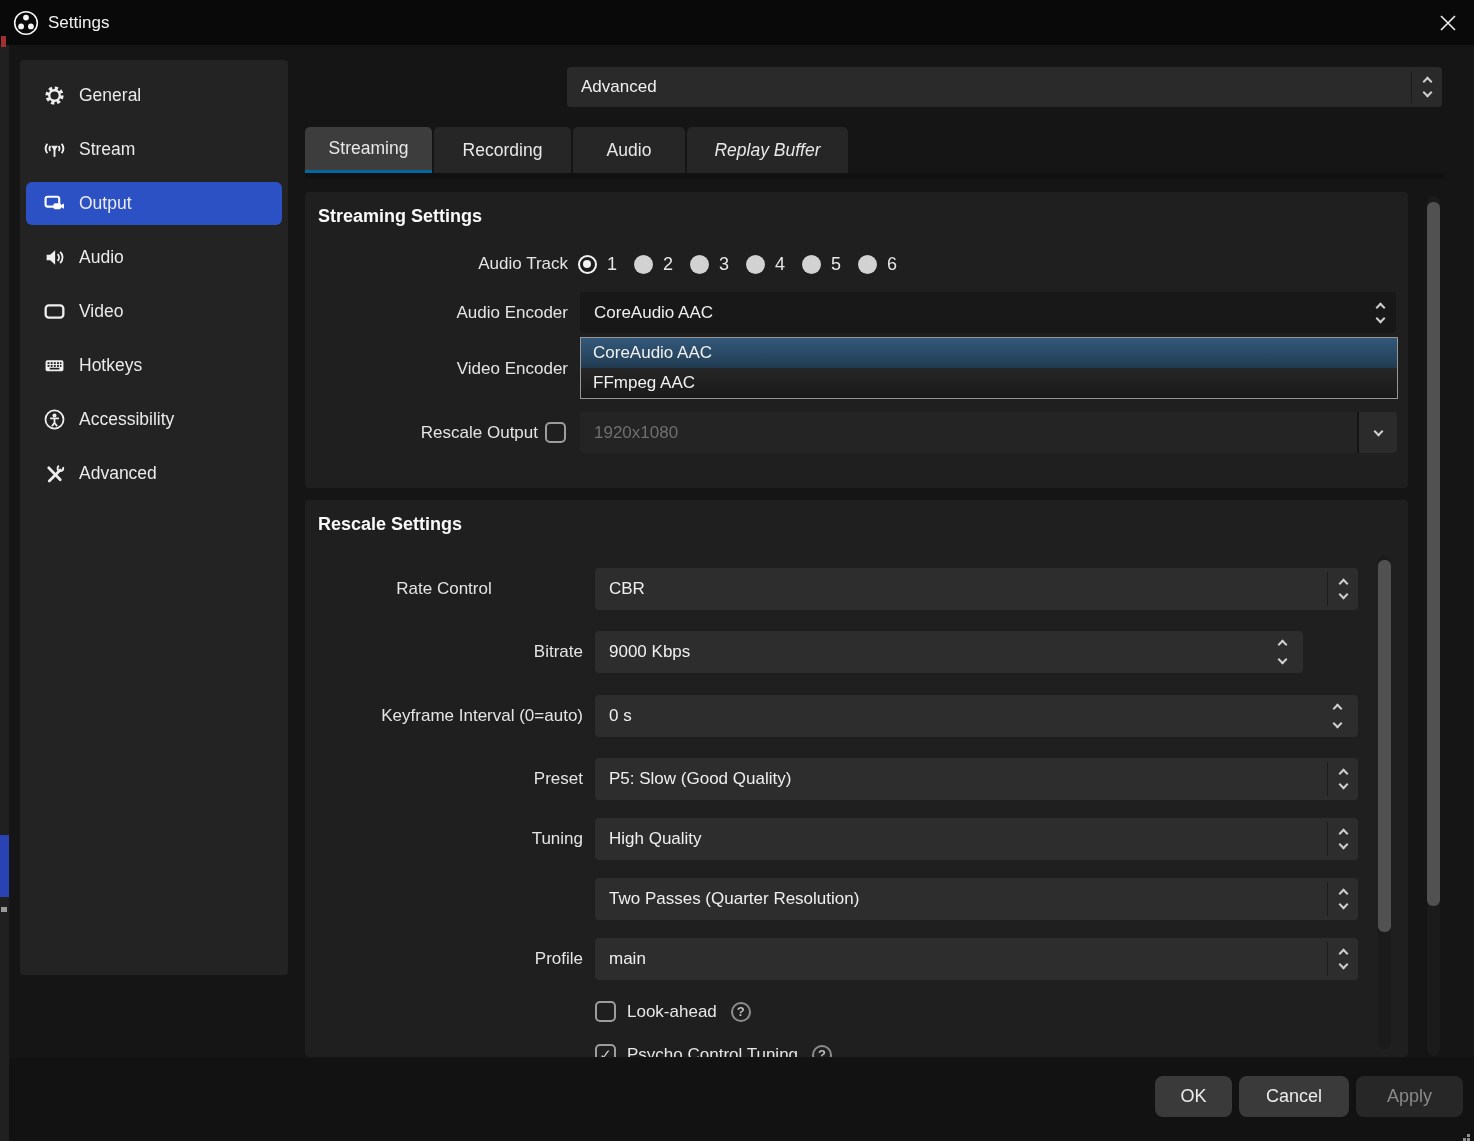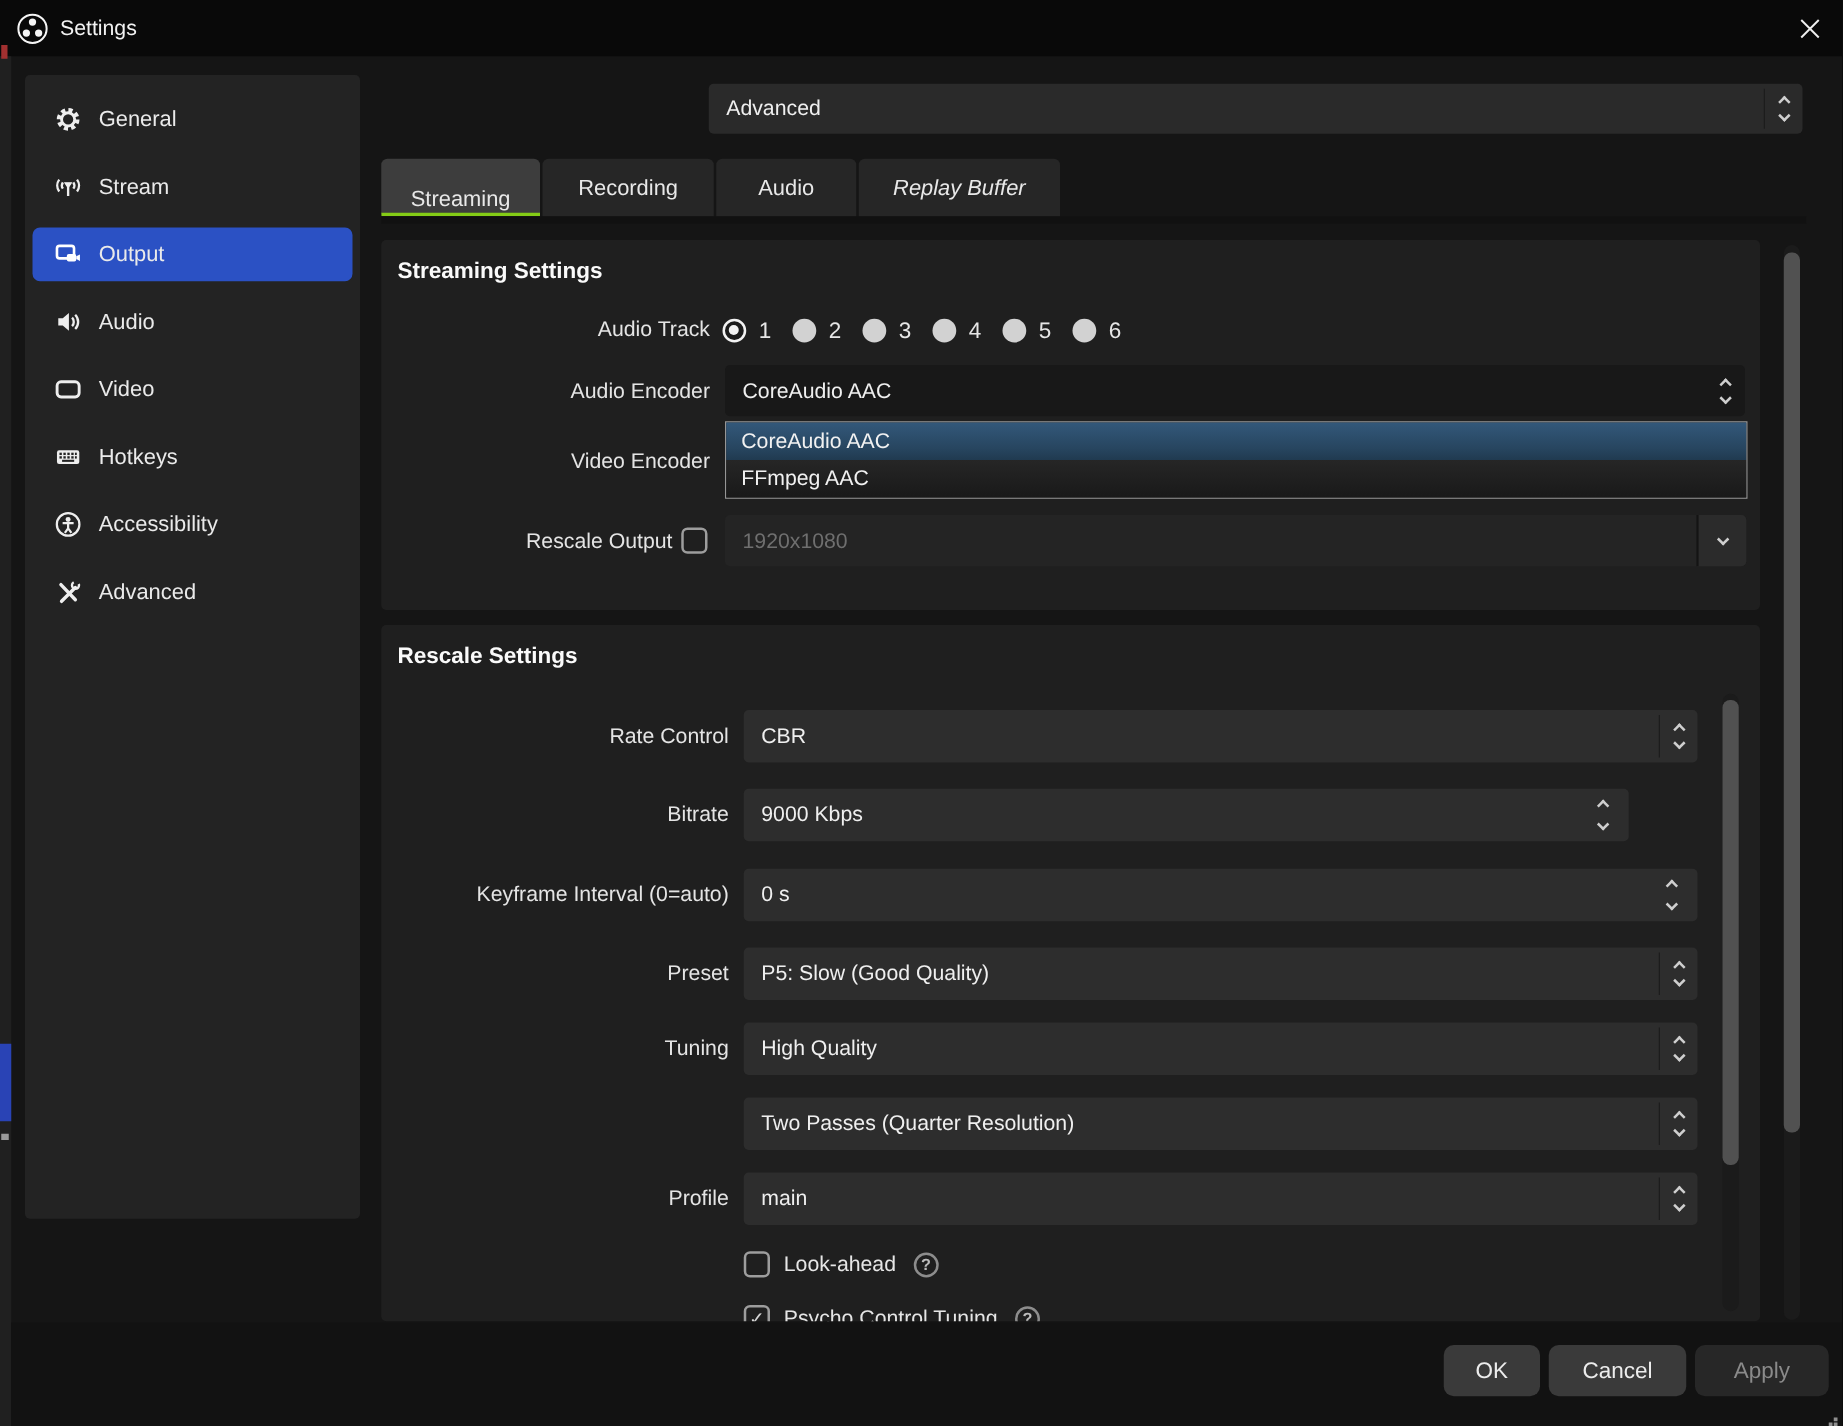--- a/index.html
+++ b/index.html
@@ -51,21 +51,21 @@
   .cb { width:21px; height:21px; border:2px solid #9d9d9d; border-radius:5px; background:transparent;
         display:flex; align-items:center; justify-content:center; color:#d4d4d4; font-size:15px; flex:0 0 auto; }
   .cb.checked::after { content:"\2713"; }
   .help { width:20px; height:20px; border:2px solid #8d8d8d; border-radius:50%; color:#bcbcbc; font-size:13px;
           font-weight:bold; display:inline-flex; align-items:center; justify-content:center; margin-left:3px; flex:0 0 auto; }
   .help::after { content:"?"; }
 
   
   .tab { position:absolute; top:127px; height:46px; background:#262626; border-radius:5px 5px 0 0;
          display:flex; align-items:center; justify-content:center; font-size:17.5px; color:#e8e8e8; }
-  .tab.active { background:#3d3d3d; border-bottom:3px solid #84cc16;align-items:flex-end; }
+  .tab.active { background:#3d3d3d; border-bottom:3px solid #0369a1; }
   .tab-shadow { position:absolute; left:305px; top:173px; width:1140px; height:6px; background:#0e0e0e; opacity:.55; }
 
   
   .panel { position:absolute; left:305px; width:1103px; background:#1f1f1f; border-radius:4px; overflow:hidden; }
   .panel h2 { position:absolute; left:13px; top:14px; font-size:18px; font-weight:700; color:#fafafa; }
 
   
   .popup { position:absolute; background:#1d1d1d; border:1px solid #969696; z-index:6; }
   .popup-item { height:30px; display:flex; align-items:center; padding-left:12px; font-size:17px; color:#f1f1f1;
                 background:linear-gradient(180deg,#262626,#191919); }
@@ -254,21 +254,21 @@
       <span class="txt">1920x1080</span>
       <span class="drop-btn">
           <i class="chev down" style="margin-top:-3px;"></i>
         </span>
     </div>
   </div>
 
   <div class="panel" style="top:500px;height:557px;">
     <h2>Rescale Settings</h2>
 
-    <div class="lbl" style="left:0;top:68px;width:278px;height:42px;line-height:42px;">Rate Control</div>
+    <div class="lbl" style="left:0;top:68px;width:278px;height:42px;line-height:42px;text-align:center;">Rate Control</div>
     <div class="combo" style="left:290px;top:68px;width:763px;height:42px;">
       <span class="txt">CBR</span>
       <span class="combo-end">
           <i class="chev up"></i>
           <i class="chev down"></i>
         </span>
     </div>
 
     <div class="lbl" style="left:0;top:131px;width:278px;height:42px;line-height:42px;">Bitrate</div>
     <div class="spin" style="left:290px;top:131px;width:708px;height:42px;">

